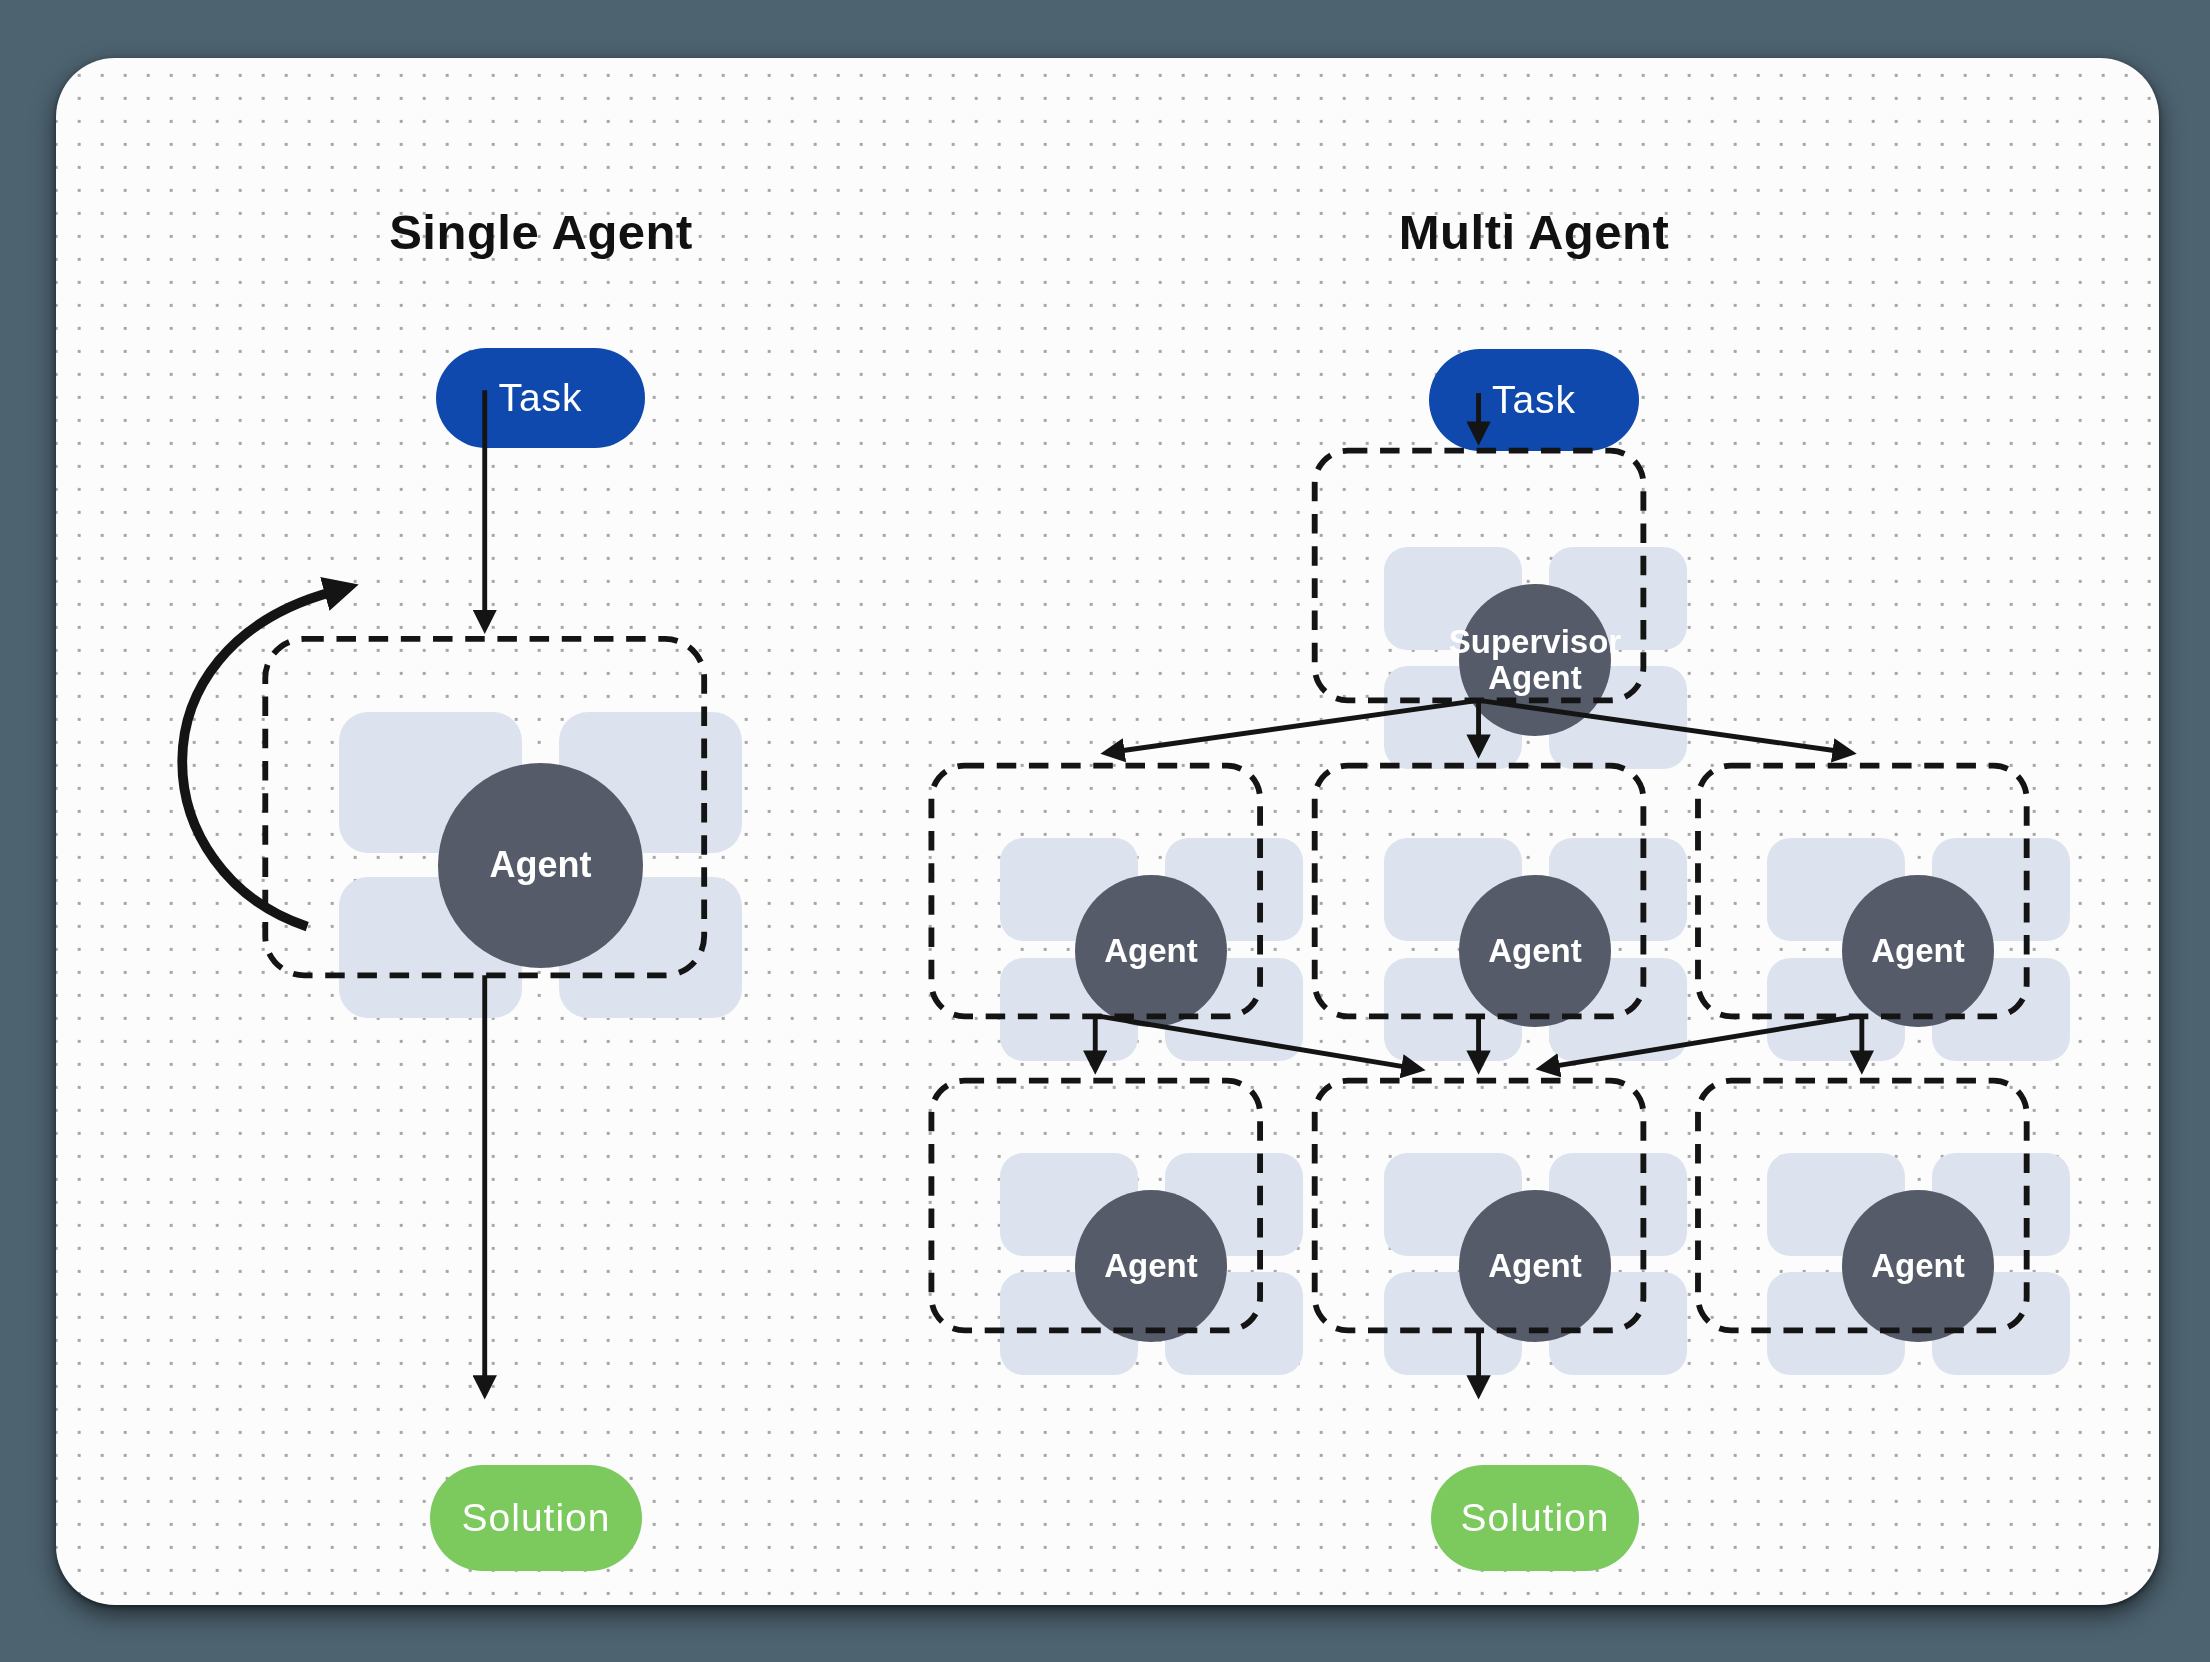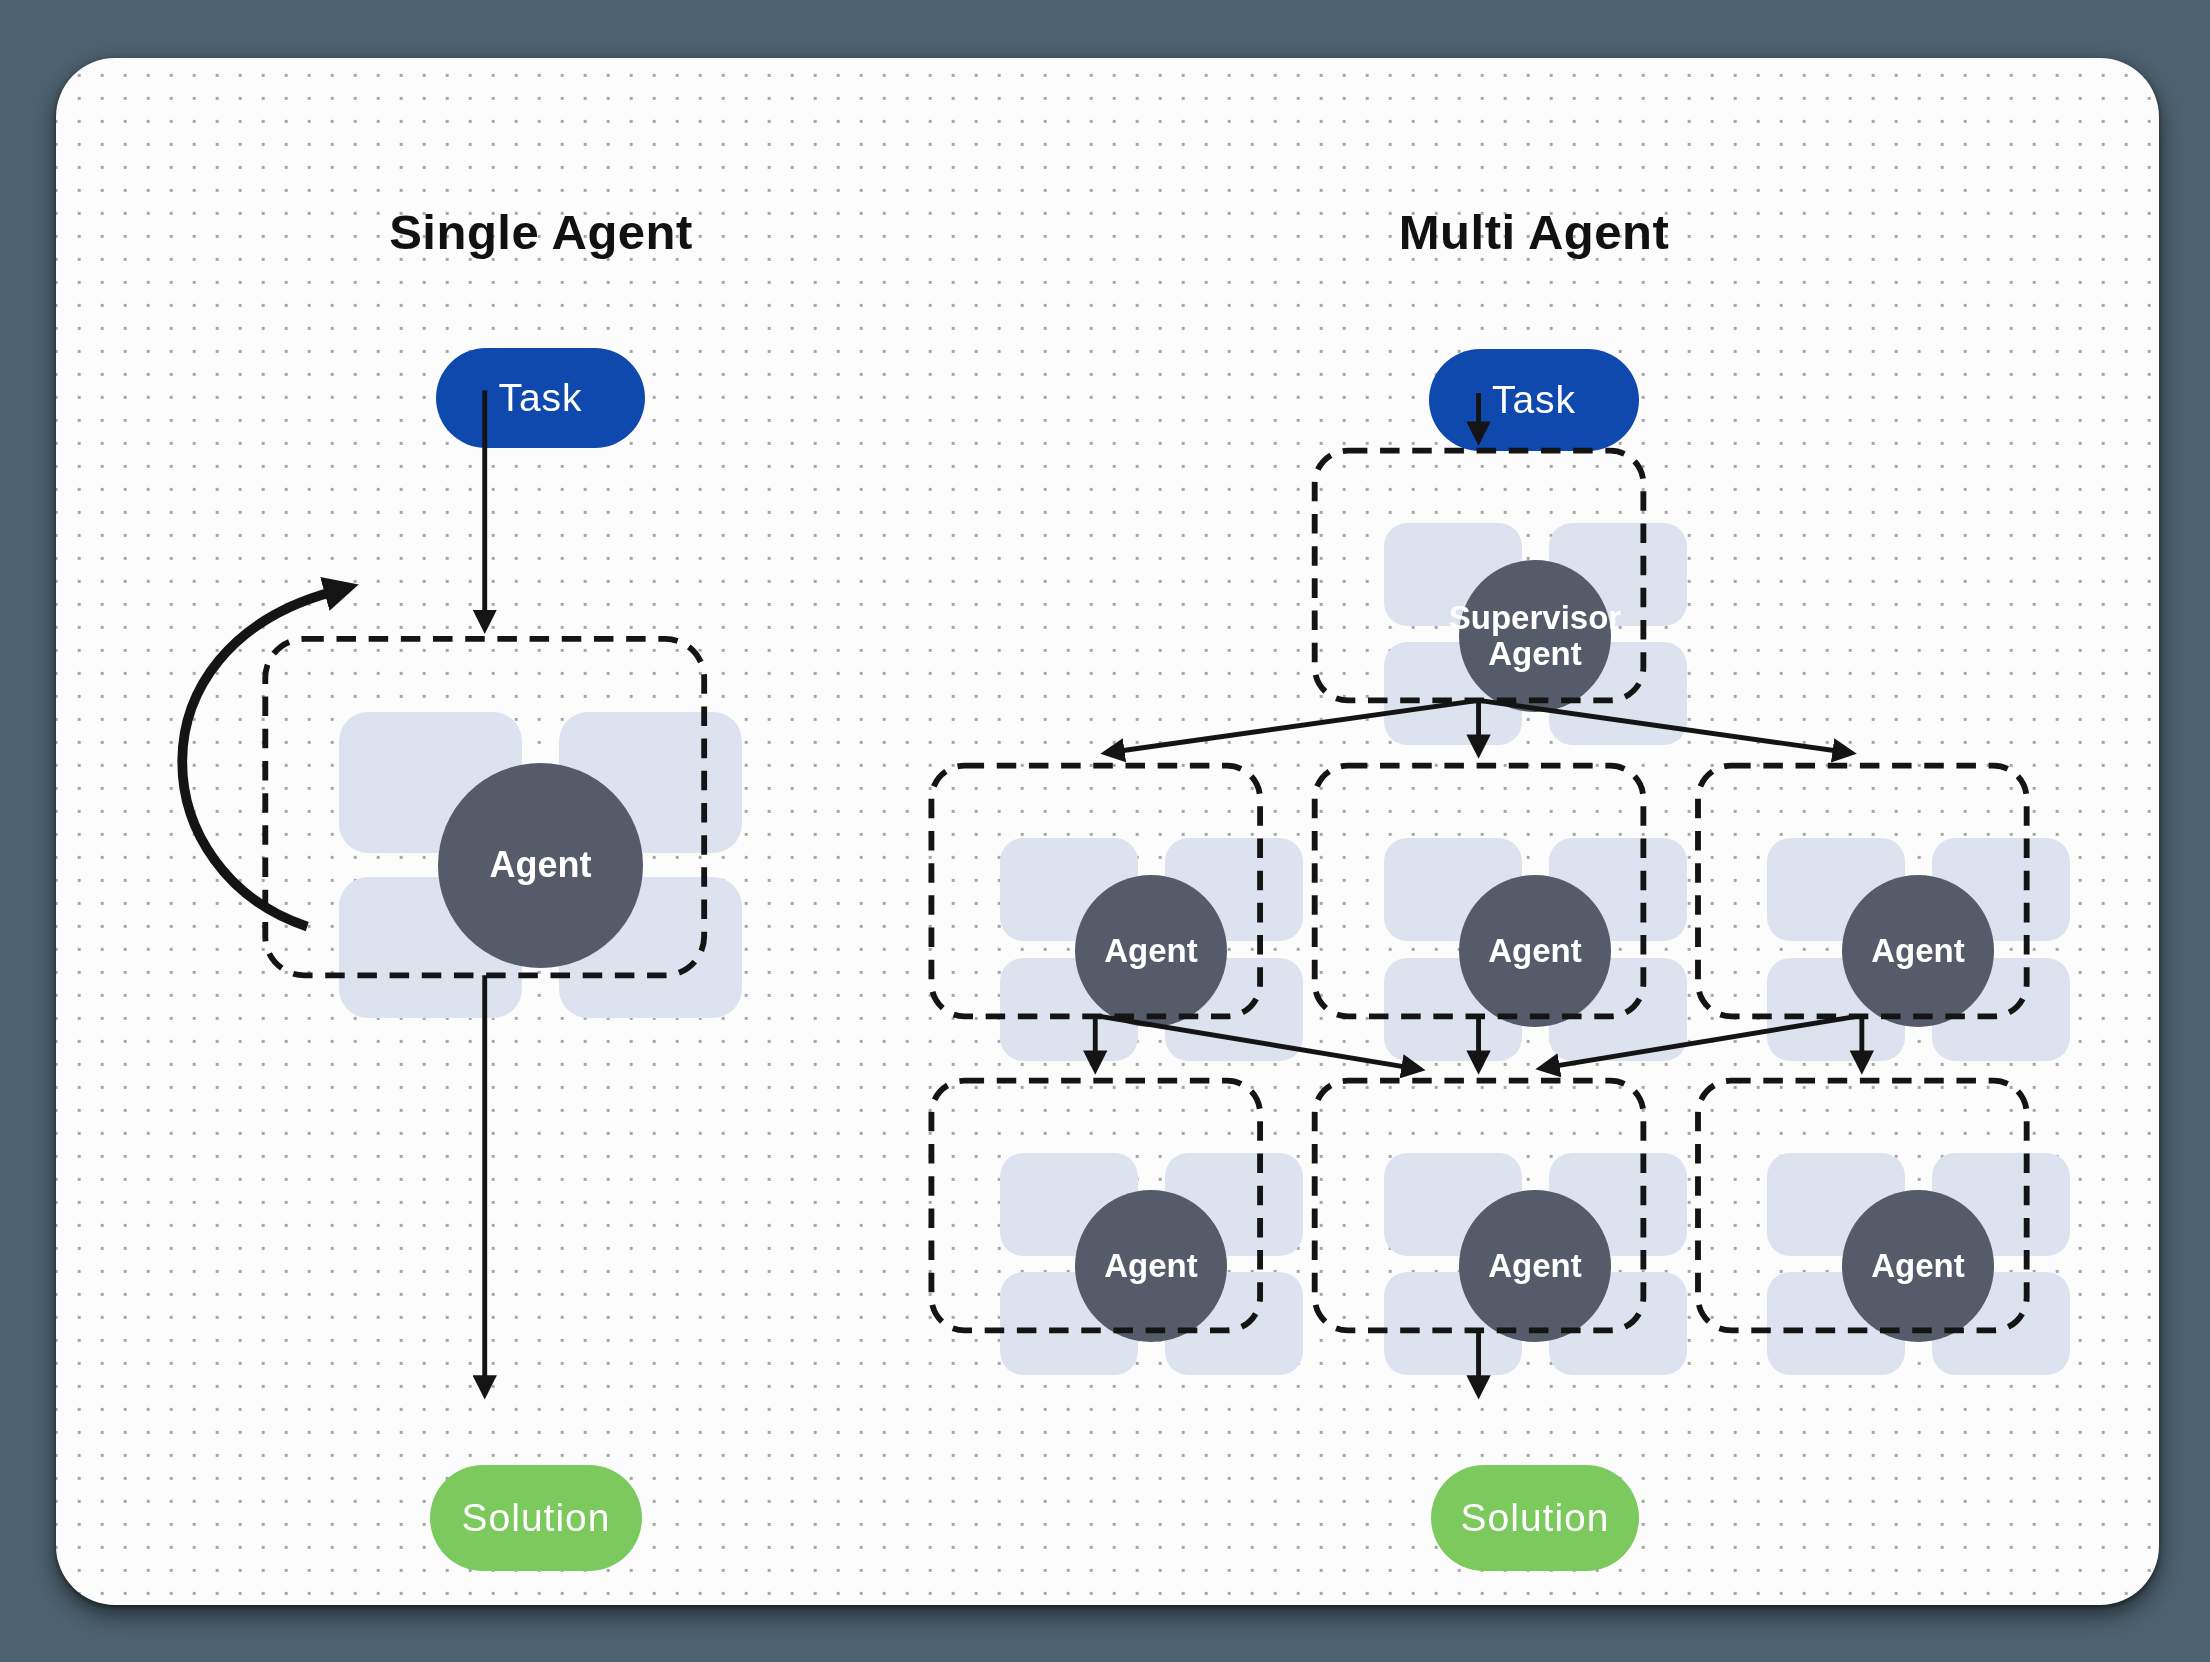--- a/index.html
+++ b/index.html
@@ -62,21 +62,21 @@
       </div>
       <div class="circle">
         <span class="ln">Agent</span>
       </div>
     </div>
 
     <div class="pill green" style="left:374px;top:1407px;width:212px;height:106px;">Solution</div>
 
     <div class="pill blue" style="left:1373px;top:291px;width:210px;height:102px;">Task</div>
 
-    <div class="abox small sup" style="left:1315px;top:451px;width:329px;height:250px;">
+    <div class="abox small sup" style="left:1315px;top:475px;width:329px;height:250px;">
       <div class="cells">
         <div class="cell"></div>
         <div class="cell"></div>
         <div class="cell"></div>
         <div class="cell"></div>
       </div>
       <div class="circle">
         <span class="ln">Supervisor</span>
         <span class="ln">Agent</span>
       </div>

